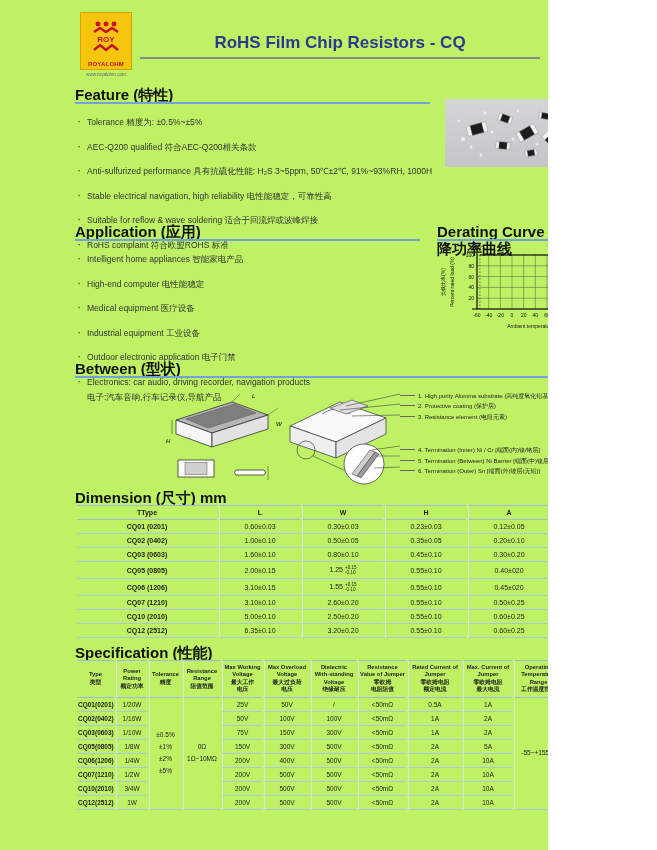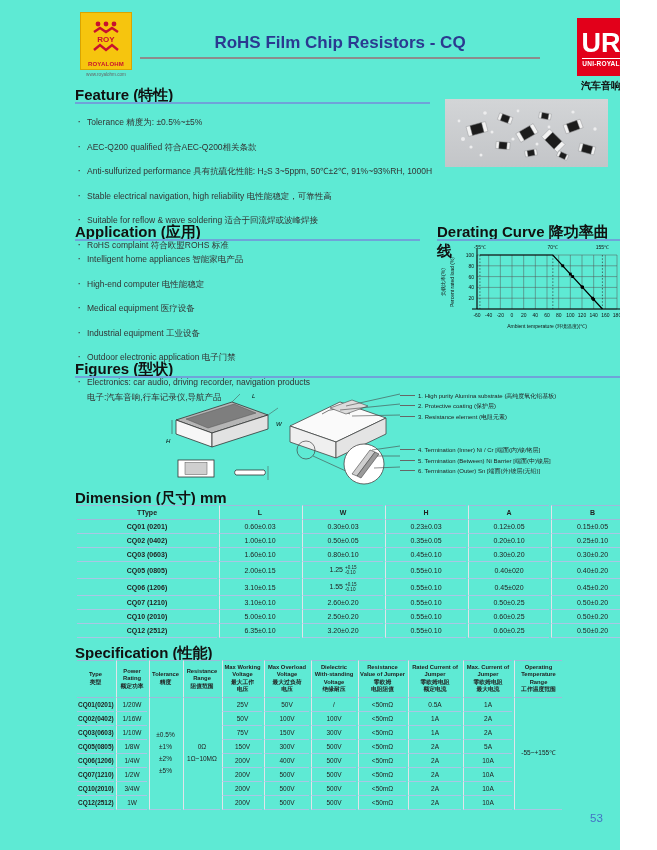--- a/index.html
+++ b/index.html
@@ -1,16 +1,16 @@
 <!DOCTYPE html>
 <html><head>
 <meta charset="utf-8">
 <style>
   html,body{margin:0;padding:0;background:#fff;}
-  #page{position:relative;width:620px;height:850px;background:#5eead4;overflow:hidden;
+  #page{position:relative;width:548px;height:850px;background:#bef264;overflow:hidden;
         font-family:"Liberation Sans",sans-serif;color:#222;}
   .abs{position:absolute;}
 
   
   .ro-logo{left:78px;top:12px;width:56px;text-align:center;}
   .ro-box{width:50px;height:56px;margin:0 auto;background:#f6c50e;border:1px solid #d9a400;
           display:flex;flex-direction:column;align-items:center;justify-content:flex-end;}
   .ro-glyph{flex:1;width:100%;}
   .ro-name{font-size:6px;font-weight:bold;color:#c8102e;letter-spacing:.2px;padding-bottom:2px;}
   .ro-url{font-size:4.6px;color:#666;margin-top:2px;}
@@ -239,21 +239,21 @@
       <text x="37" y="24.799999999999997" text-anchor="end">80</text>
       <text x="37" y="14" text-anchor="end">100</text>
       <text x="42.916666666666664" y="6" text-anchor="middle">-55℃</text>
       <text x="115.83333333333333" y="6" text-anchor="middle">70℃</text>
       <text x="165.41666666666669" y="6" text-anchor="middle">155℃</text>
       <text x="110" y="85" text-anchor="middle">Ambient temperature (环境温度)(℃)</text>
       <text x="8" y="39" text-anchor="middle" transform="rotate(-90 8 39)">负载比率(%)</text>
       <text x="17" y="39" text-anchor="middle" transform="rotate(-90 17 39)">Percent rated load (%)</text>
     </svg>
 
-  <div class="abs sec-h" style="left:75px;top:360px;">Figures (型状)</div>
+  <div class="abs sec-h" style="left:75px;top:360px;">Between (型状)</div>
   <div class="abs sec-rule" style="left:75px;top:376px;width:546px;"></div>
 
   <svg class="abs fig-svg" style="left:148px;top:390px;" width="140" height="95" viewBox="0 0 140 95">
     <polygon points="28,30 84,12 120,25 64,43" fill="#b5b5b5" stroke="#333" stroke-width="0.8"></polygon>
     <polygon points="38,29 86,14 108,23 60,38" fill="#7e7e7e" stroke="#555" stroke-width="0.5"></polygon>
     <polygon points="28,30 64,43 64,57 28,44" fill="#f7f7f7" stroke="#333" stroke-width="0.8"></polygon>
     <polygon points="64,43 120,25 120,39 64,57" fill="#e2e2e2" stroke="#333" stroke-width="0.8"></polygon>
     <line x1="84" y1="12" x2="92" y2="4" stroke="#555" stroke-width="0.5"></line>
     <line x1="120" y1="25" x2="130" y2="18" stroke="#555" stroke-width="0.5"></line>
     <text x="104" y="8" font-size="6" font-style="italic" id="fig-lab-l">L</text>

